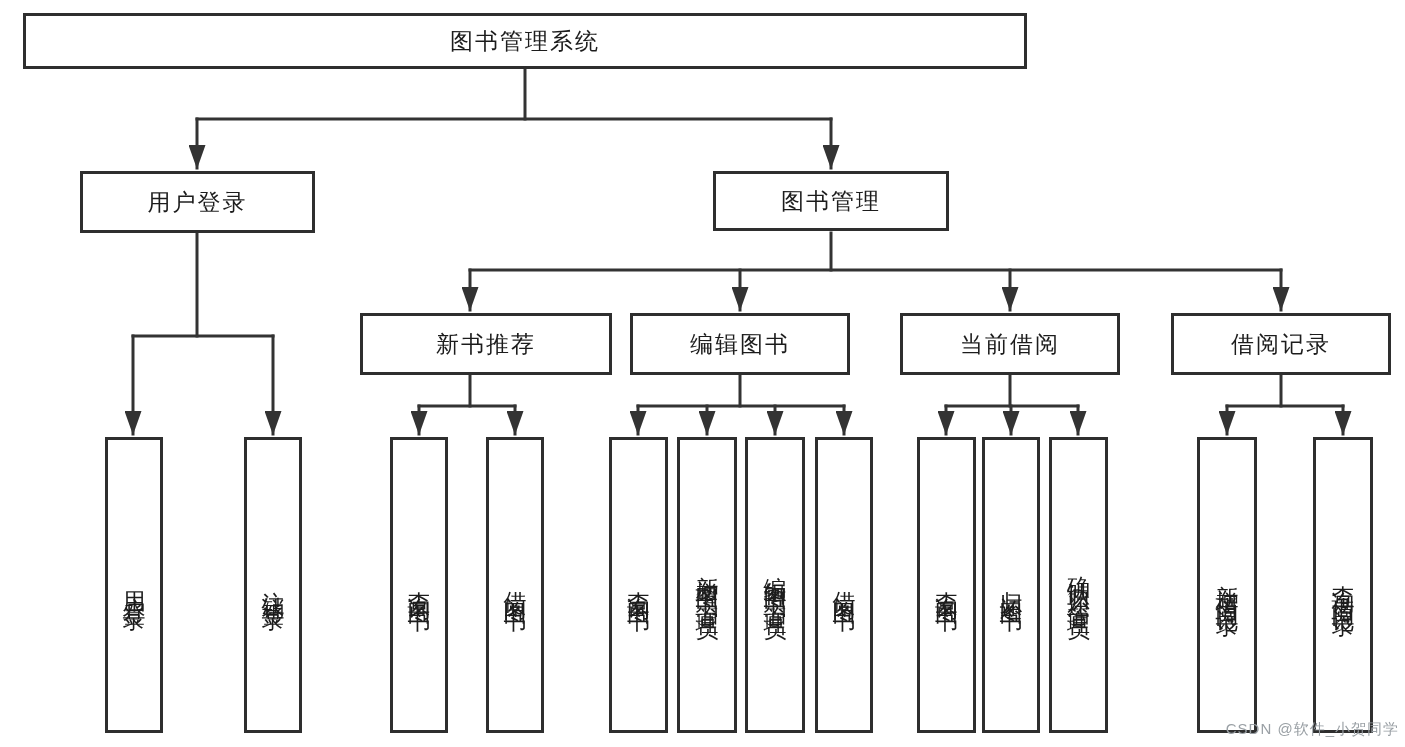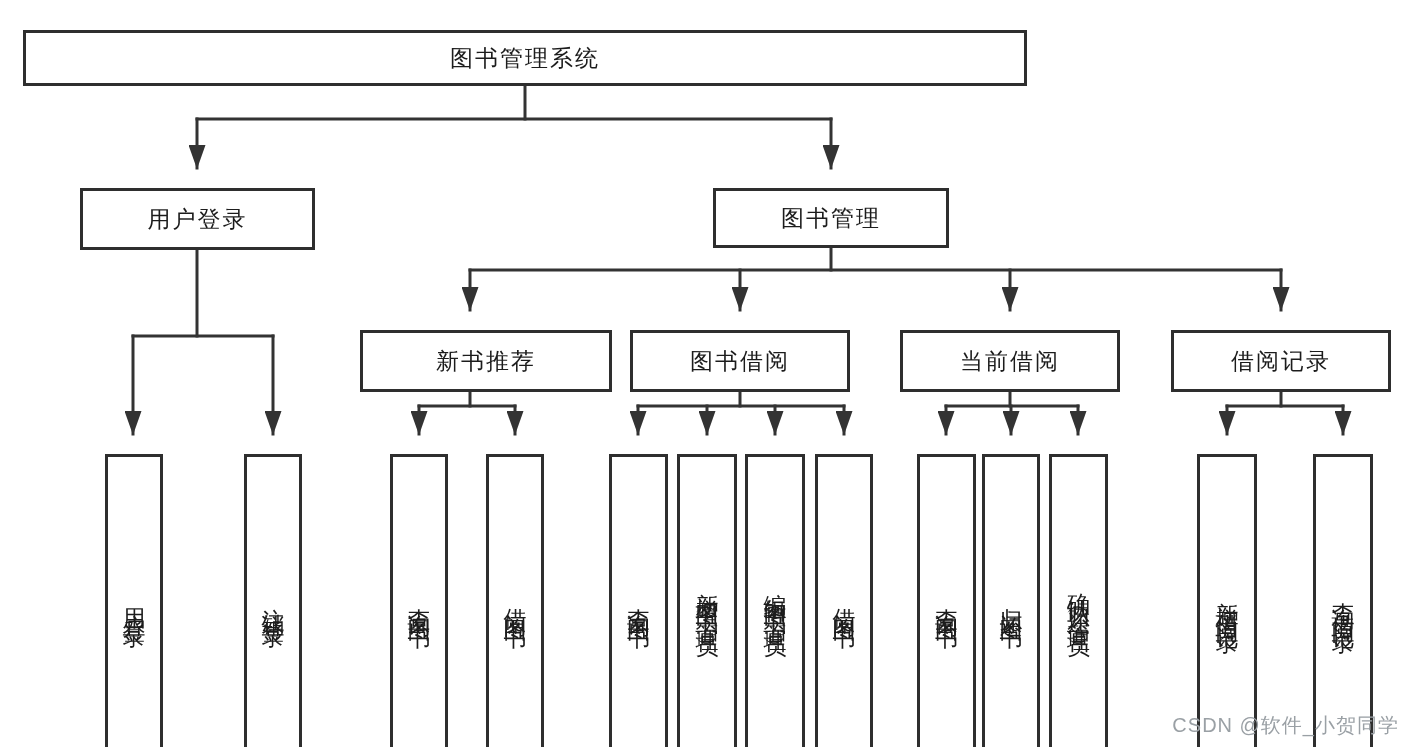--- a/index.html
+++ b/index.html
@@ -20,36 +20,35 @@
     position: absolute;
     box-sizing: border-box;
     background: #ffffff;
     border: 3px solid #2e2e2e;
     display: flex;
     align-items: center;
     justify-content: center;
     color: #1c1c1c;
     font-size: 23px;
     line-height: 1;
-    margin-top: 17px;
   }
   .node.h span {
     letter-spacing: 2px;
     white-space: nowrap;
   }
   .node.v span {
     writing-mode: vertical-rl;
     letter-spacing: 6px;
     white-space: nowrap;
   }
   .watermark {
     position: absolute;
     right: 6px;
     bottom: 8px;
-    font-size: 20px;
+    font-size: 15px;
     color: #9aa0a5;
     letter-spacing: 1px;
     white-space: nowrap;
     z-index: 5;
   }
 </style>
 </head>
 <body>
 
 <div class="canvas">
@@ -112,21 +111,21 @@
     <span>用户登录</span>
   </div>
   <div class="node h" style="left:713px; top:171px; width:236px; height:60px">
     <span>图书管理</span>
   </div>
 
   <div class="node h" style="left:360px; top:313px; width:252px; height:62px">
     <span>新书推荐</span>
   </div>
   <div class="node h" style="left:630px; top:313px; width:220px; height:62px">
-    <span>图书借阅</span>
+    <span>编辑图书</span>
   </div>
   <div class="node h" style="left:900px; top:313px; width:220px; height:62px">
     <span>当前借阅</span>
   </div>
   <div class="node h" style="left:1171px; top:313px; width:220px; height:62px">
     <span>借阅记录</span>
   </div>
 
   <div class="node v" style="left:105px; top:437px; width:58px; height:296px">
     <span>用户登录</span>

